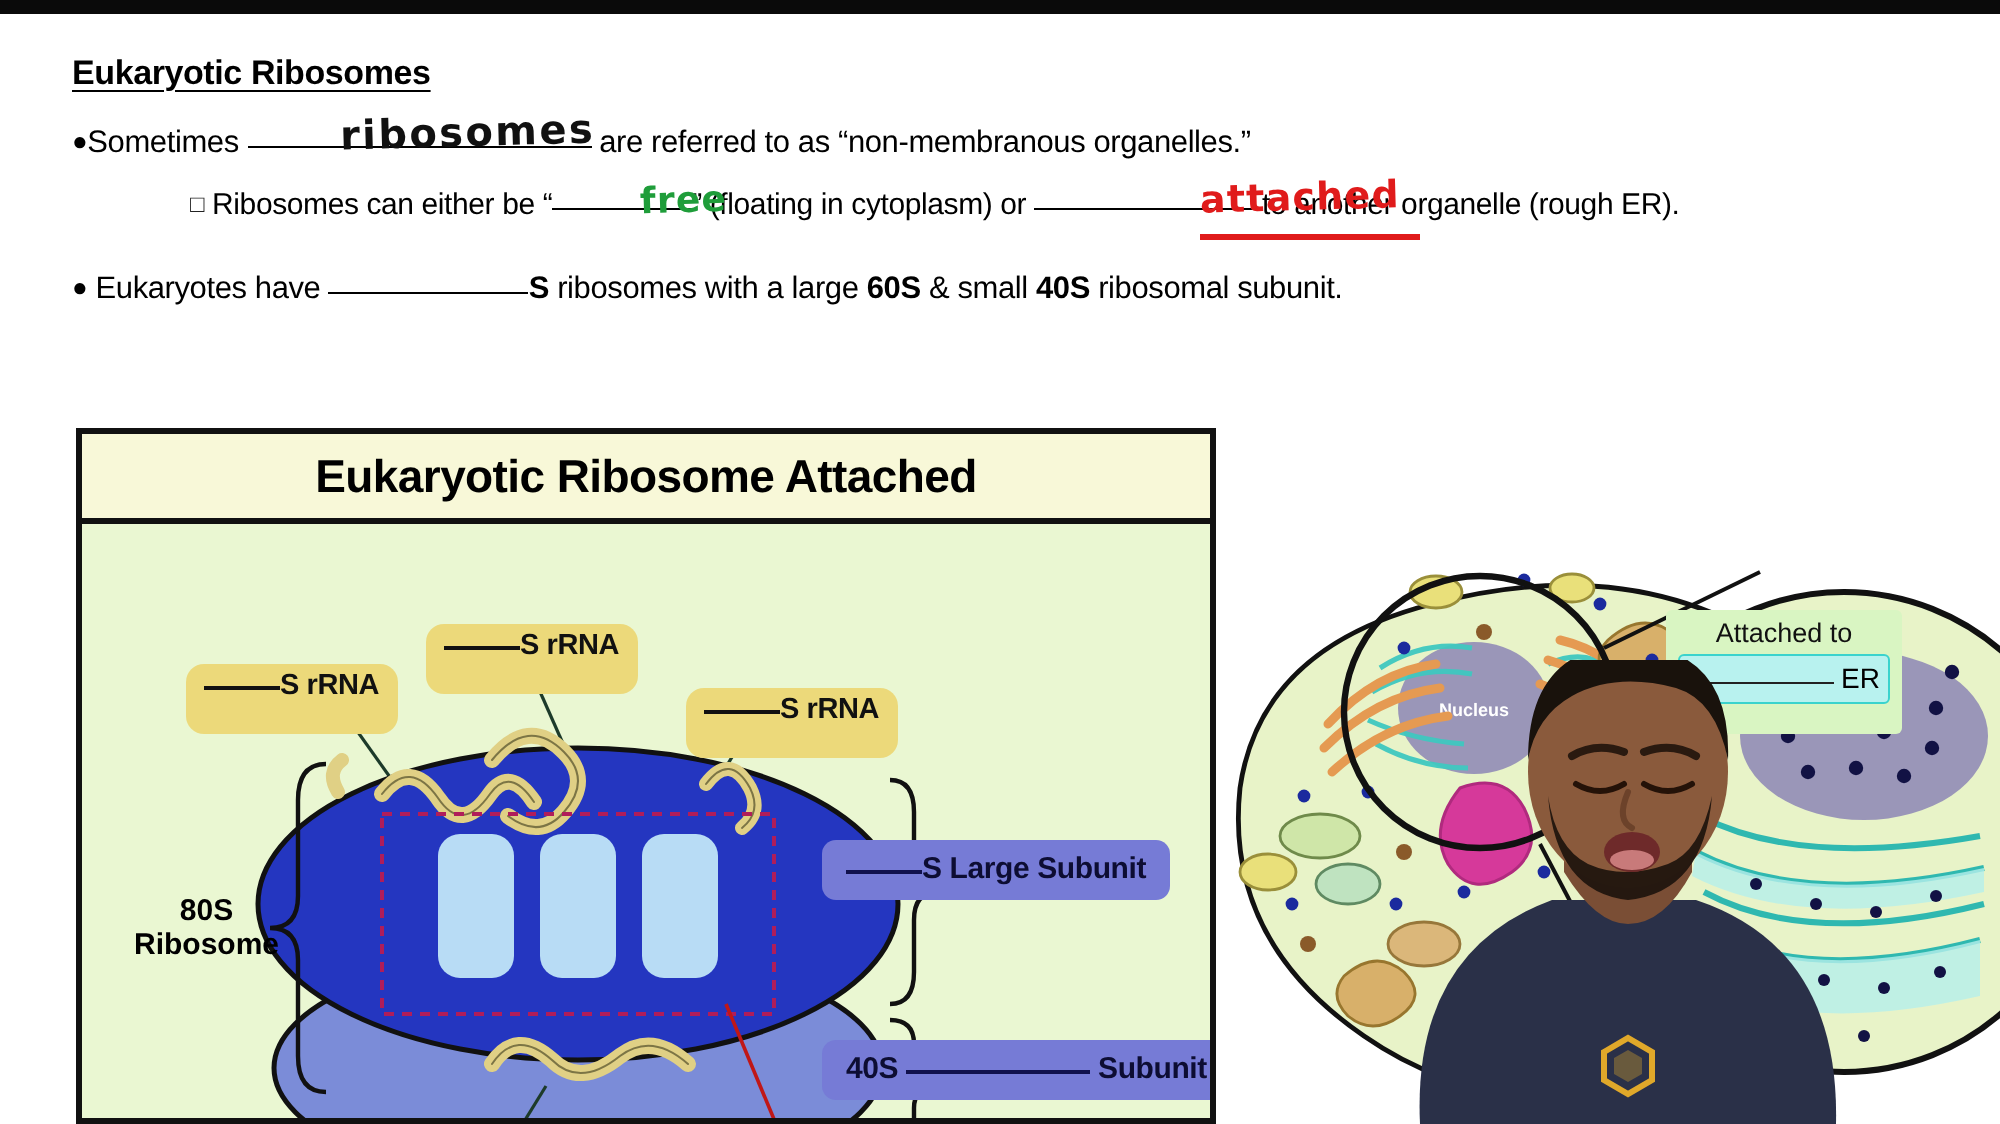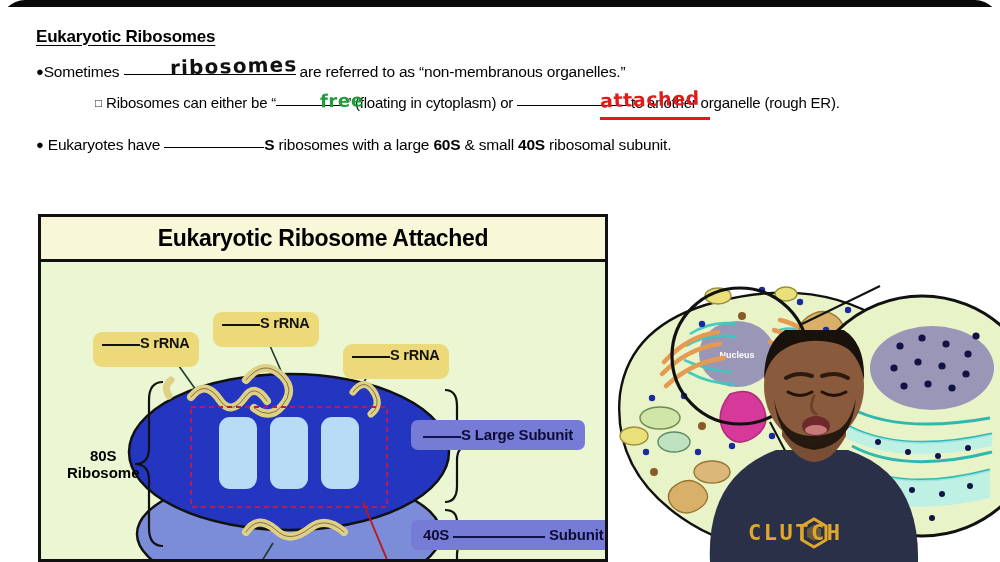--- a/index.html
+++ b/index.html
@@ -15,21 +15,20 @@
     font-family: "Liberation Sans", sans-serif;
     color: #000000;
     position: relative;
   }
   #page {
     position: relative;
     width: 1000px;
     height: 562px;
     background: #ffffff;
     overflow: hidden;
-    border-radius: 25px;
   }
 
   
   .topbar {
     position: absolute;
     left: 0; top: 0;
     width: 1000px; height: 7px;
     background: #0a0a0a;
   }
 
@@ -454,20 +453,26 @@
         <circle cx="270" cy="204" r="3"></circle>
           <circle cx="300" cy="214" r="3"></circle>
         <circle cx="330" cy="218" r="3"></circle>
           <circle cx="358" cy="210" r="3"></circle>
         <circle cx="286" cy="236" r="3"></circle>
           <circle cx="320" cy="242" r="3"></circle>
       </g>
     </svg>
   </div>
 
+  <div class="attached-box">
+    <span class="ttl">Attached to</span>
+    <div class="inner">
+      <span class="u"></span><span>ER</span>
+    </div>
+  </div>
 
   <div class="presenter">
     <svg viewBox="0 0 310 232" width="310" height="232">
 
       <path d="M20 232 q-4 -86 66 -112 l72 0 q72 24 70 112 z" fill="#2a3048"></path>
 
       <path d="M92 106 q16 26 32 26 q18 0 32 -26 l0 -30 l-64 0 z" fill="#7a4e35"></path>
 
       <ellipse cx="124" cy="56" rx="50" ry="58" fill="#8a5a3c"></ellipse>
 
@@ -483,15 +488,14 @@
 
       <path d="M84 68 q4 48 40 52 q38 -4 42 -52 q-6 28 -22 34 q-22 8 -40 0 q-16 -8 -20 -34 z" fill="#1d140d" opacity="0.92"></path>
 
       <ellipse cx="126" cy="96" rx="14" ry="10" fill="#6e2a2a"></ellipse>
       <ellipse cx="126" cy="100" rx="11" ry="5" fill="#c87a7a"></ellipse>
 
       <path d="M112 196 l12 -7 l12 7 l0 14 l-12 7 l-12 -7 z" fill="none" stroke="#e0a82a" stroke-width="3"></path>
       <path d="M117 199 l7 -4 l7 4 l0 8 l-7 4 l-7 -4 z" fill="#e0a82a" opacity="0.35"></path>
     </svg>
   </div>
-  <div class="clutch-text">CLUTCH</div>
 
 </div>
 
 </body></html>

